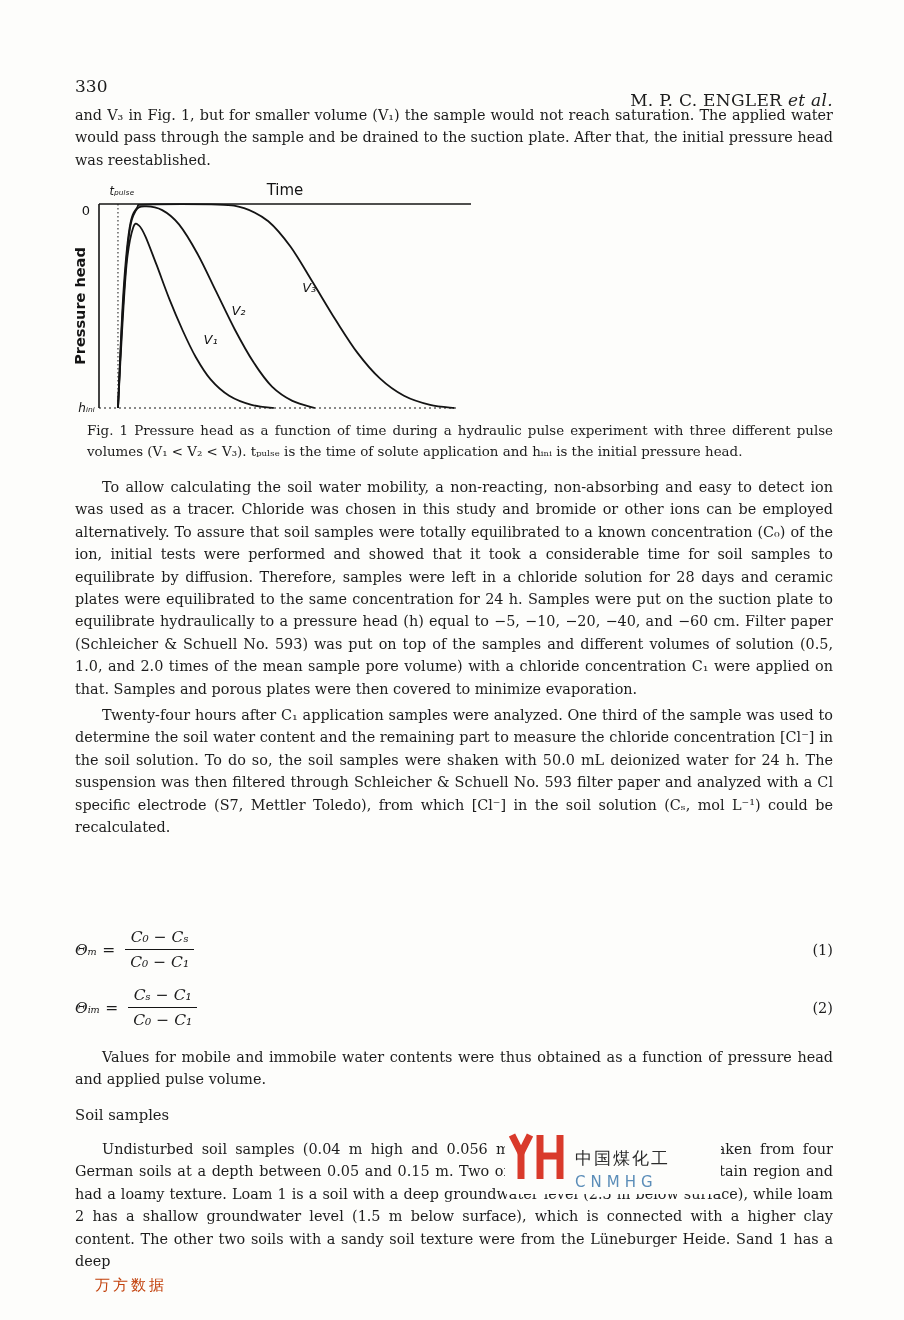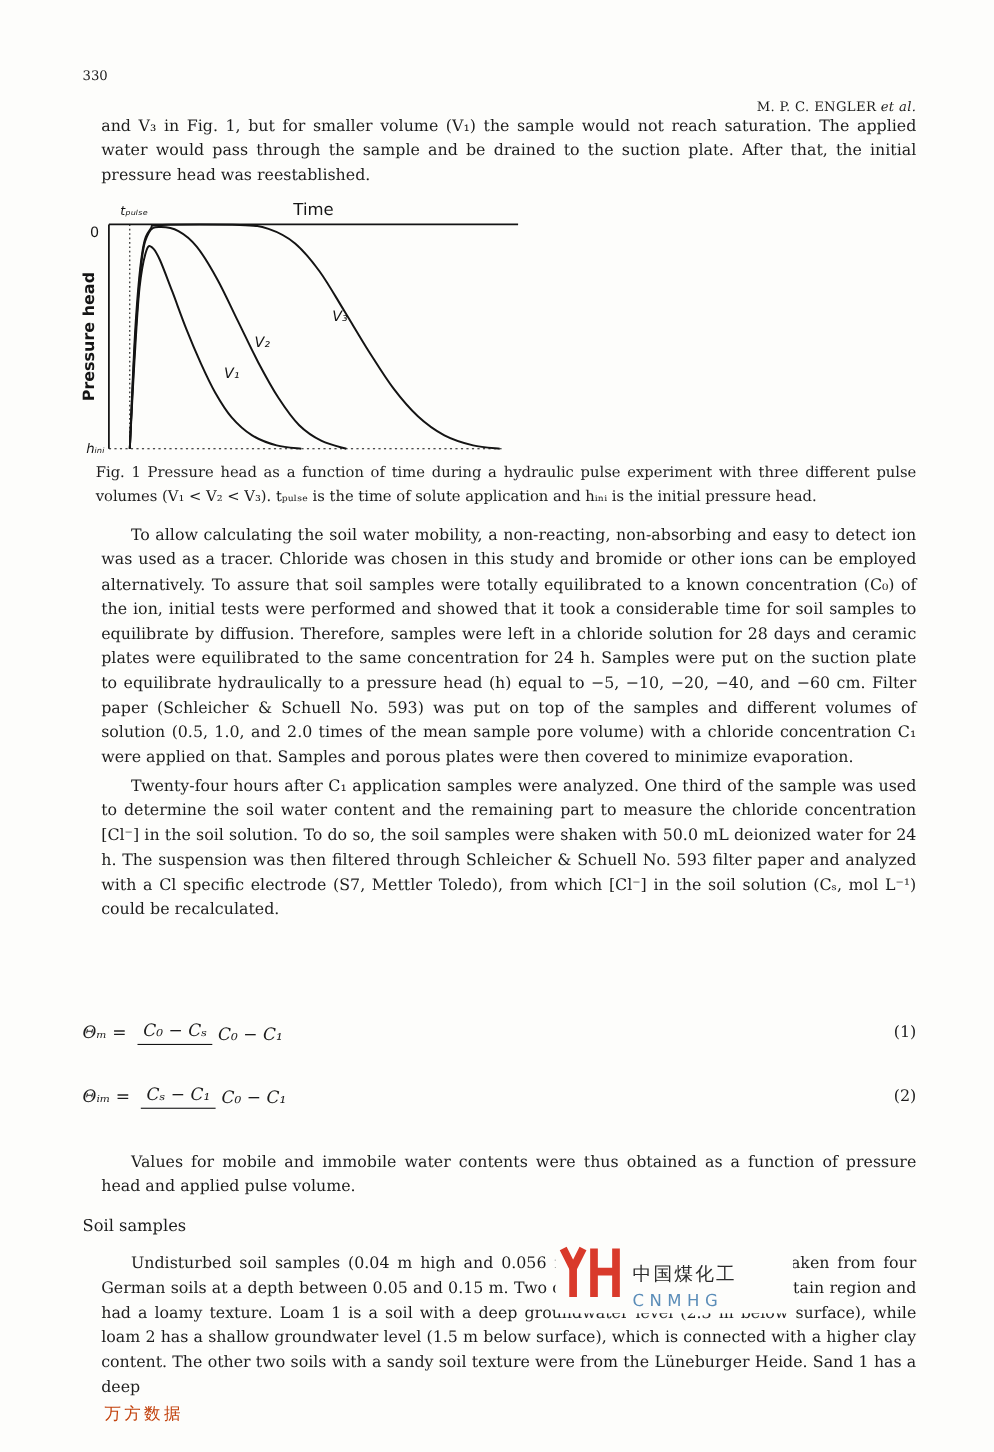--- a/index.html
+++ b/index.html
@@ -5,45 +5,45 @@
   * { margin:0; padding:0; box-sizing:border-box; }
   html,body { background:#e8e8e8; }
   body { font-family:"DejaVu Serif", serif; }
   .page {
     position:relative; width:904px; height:1320px; margin:0 auto;
     background:#fdfdfb; color:#1c1c1c; overflow:hidden;
   }
   .content { position:absolute; left:75px; top:0; width:758px; height:100%; }
   .page-header {
     position:absolute; top:62px; left:0; right:0;
-    display:flex; justify-content:space-between; align-items:flex-start;
-    font-size:12px;
+    display:flex; justify-content:space-between; align-items:center;
+    font-size:17px;
     gap:20px;
   }
   .running-head { letter-spacing:0.3px;margin-top:28px; }
   .italic { font-style:italic; }
   .body-par {
-    position:absolute; left:17px; right:0;
+    position:absolute; left:0; right:0;
     font-size:14.4px; line-height:22.4px; text-align:justify;
     text-indent:27px;
   }
   .no-indent { text-indent:0; }
   .fig-caption {
     position:absolute; left:12px; right:0; top:420px;
     font-size:13.4px; line-height:21px; text-align:justify;
   }
   #pulse-chart { position:absolute; top:180px; left:0; }
   #pulse-chart text { font-family:"DejaVu Sans", sans-serif; fill:#141414; }
   .eq-row {
     position:absolute; left:0; right:0;
     display:flex; align-items:center;
   }
   .eq-main { display:flex; align-items:center; font-style:italic; font-size:15.5px; }
   .eq-lhs { margin-right:10px; }
-  .frac { display:inline-flex; flex-direction:row; text-align:center; }
+  .frac { display:inline-flex; flex-direction:column; text-align:center; }
   .frac .num { display:block; padding:0 5px 3px; border-bottom:1.4px solid #141414; }
   .frac .den { display:block; padding:3px 5px 0; }
   .eq-number { margin-left:auto; font-size:14.5px; }
   .subsection {
     position:absolute; left:0; top:1106px;
     font-size:14.8px; font-weight:normal; 
   }
   .watermark {
     position:absolute; left:505px; top:1120px; width:216px; height:74px;
     background:#fdfdfb; display:flex; align-items:center; gap:10px;

